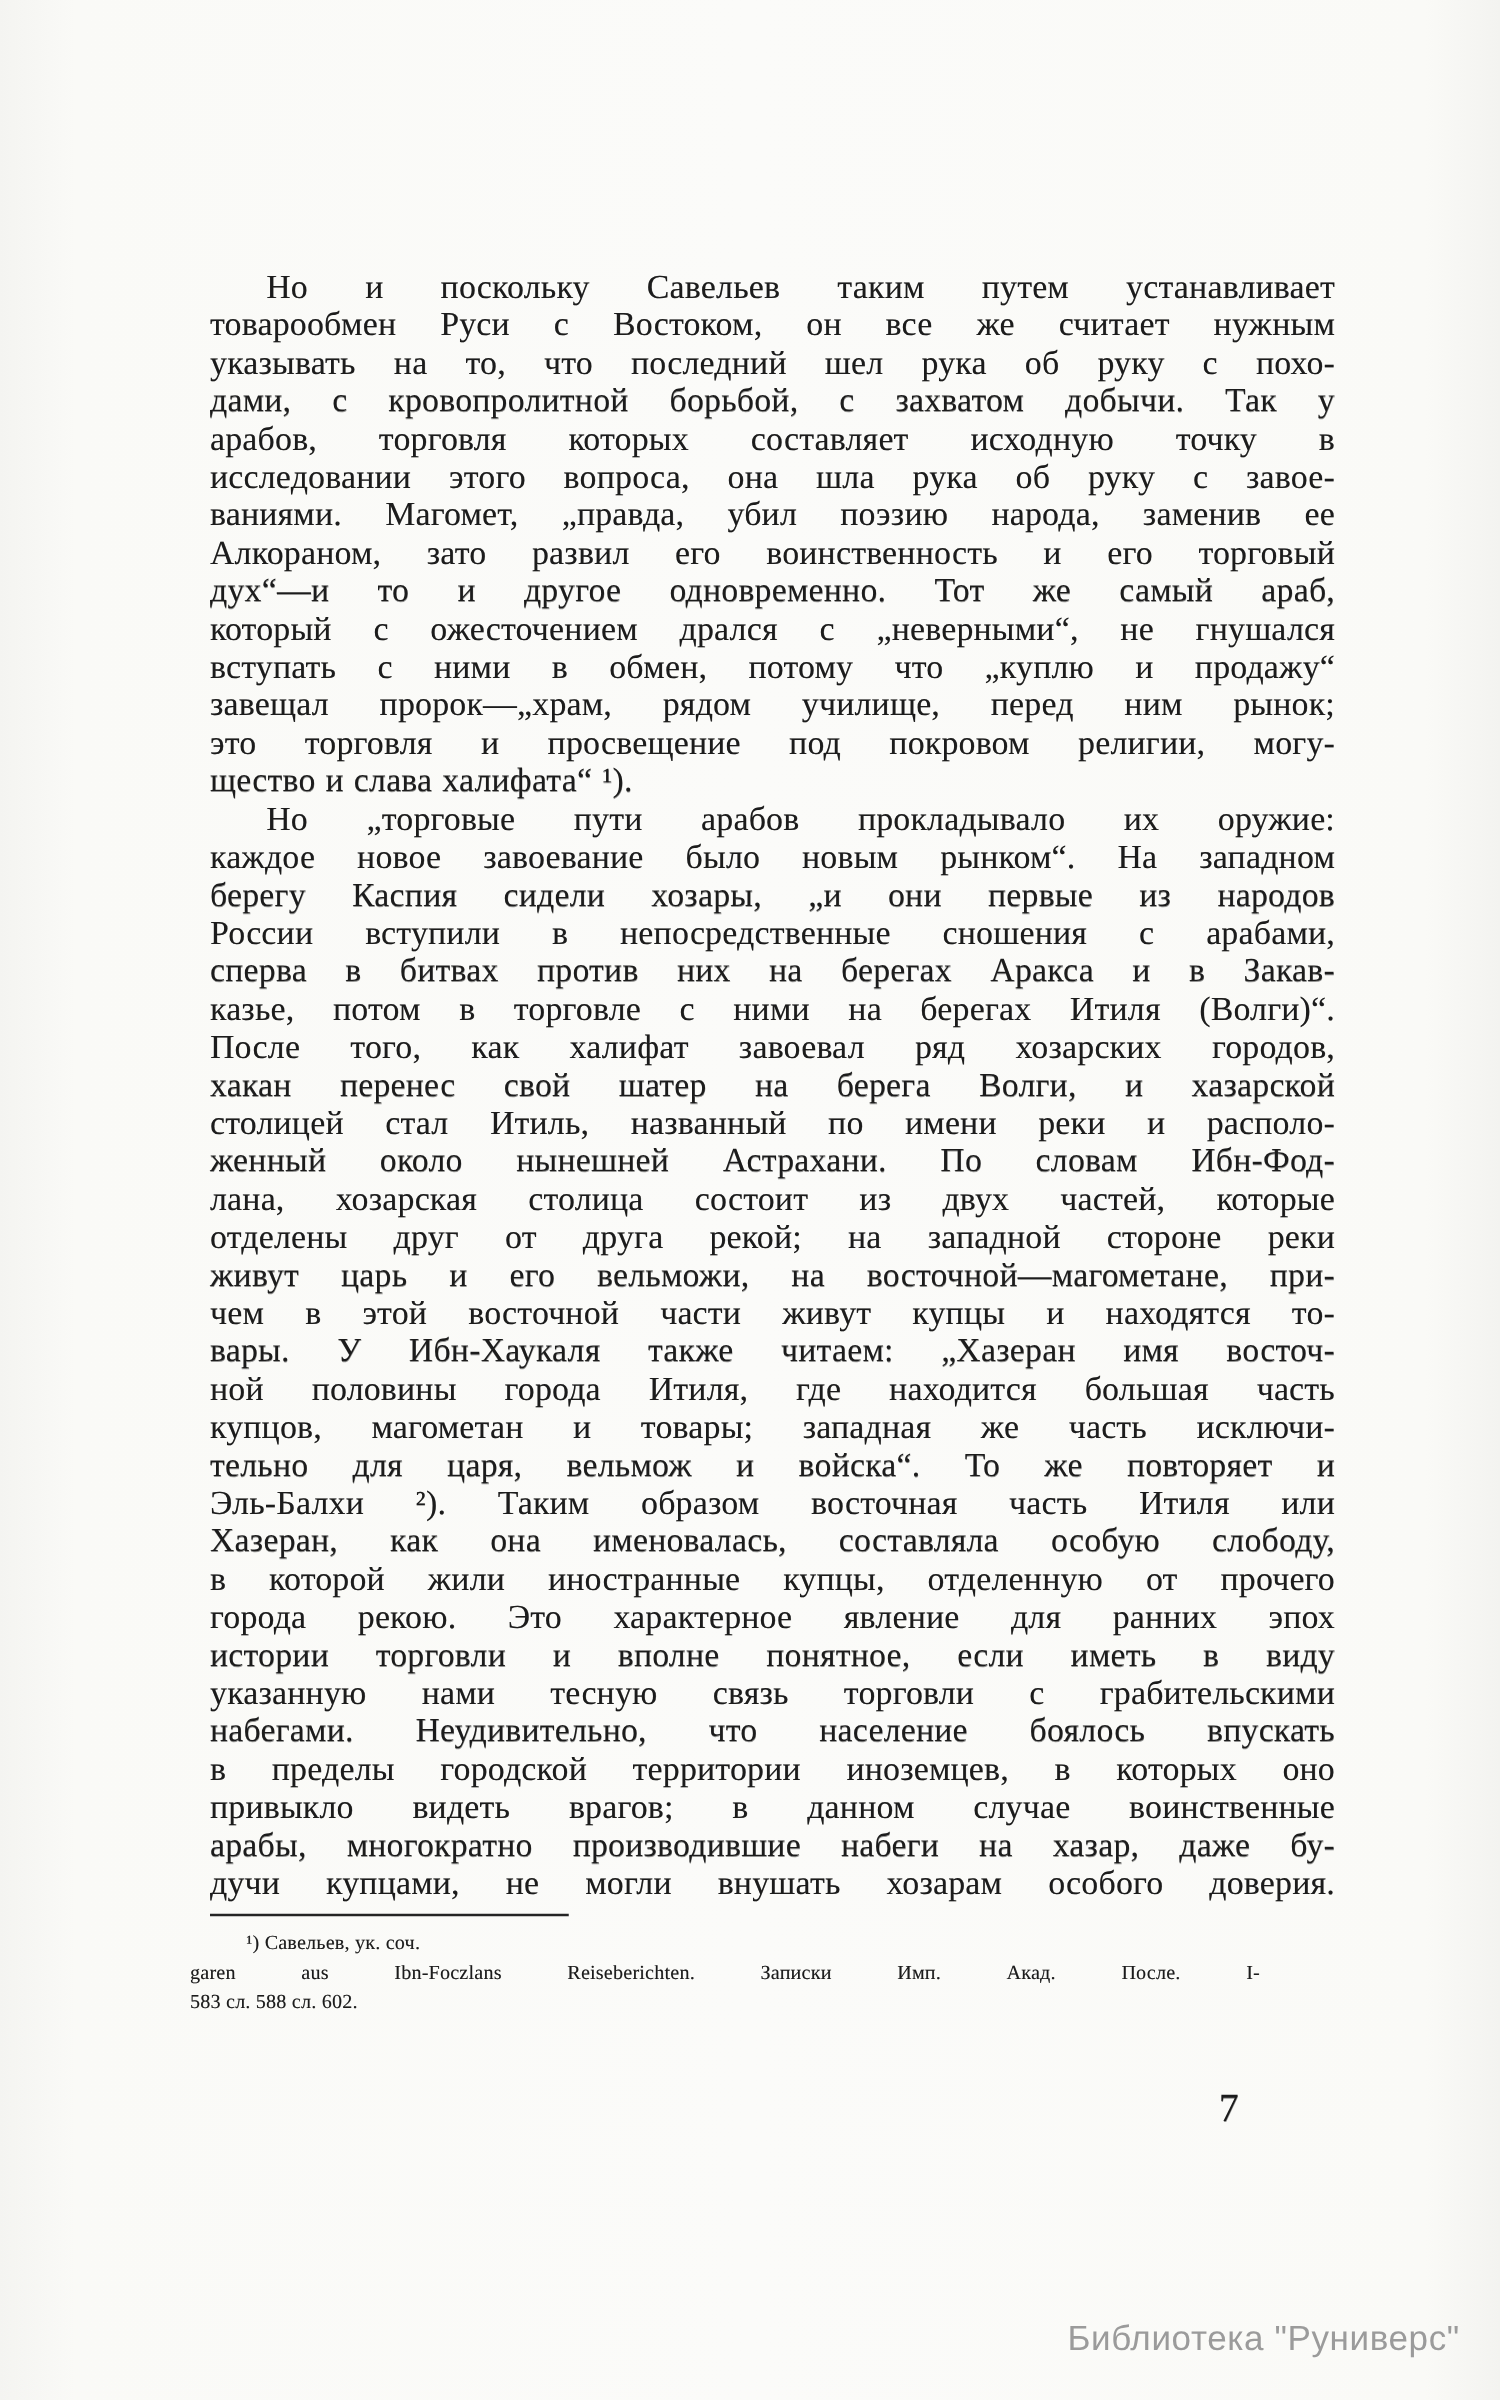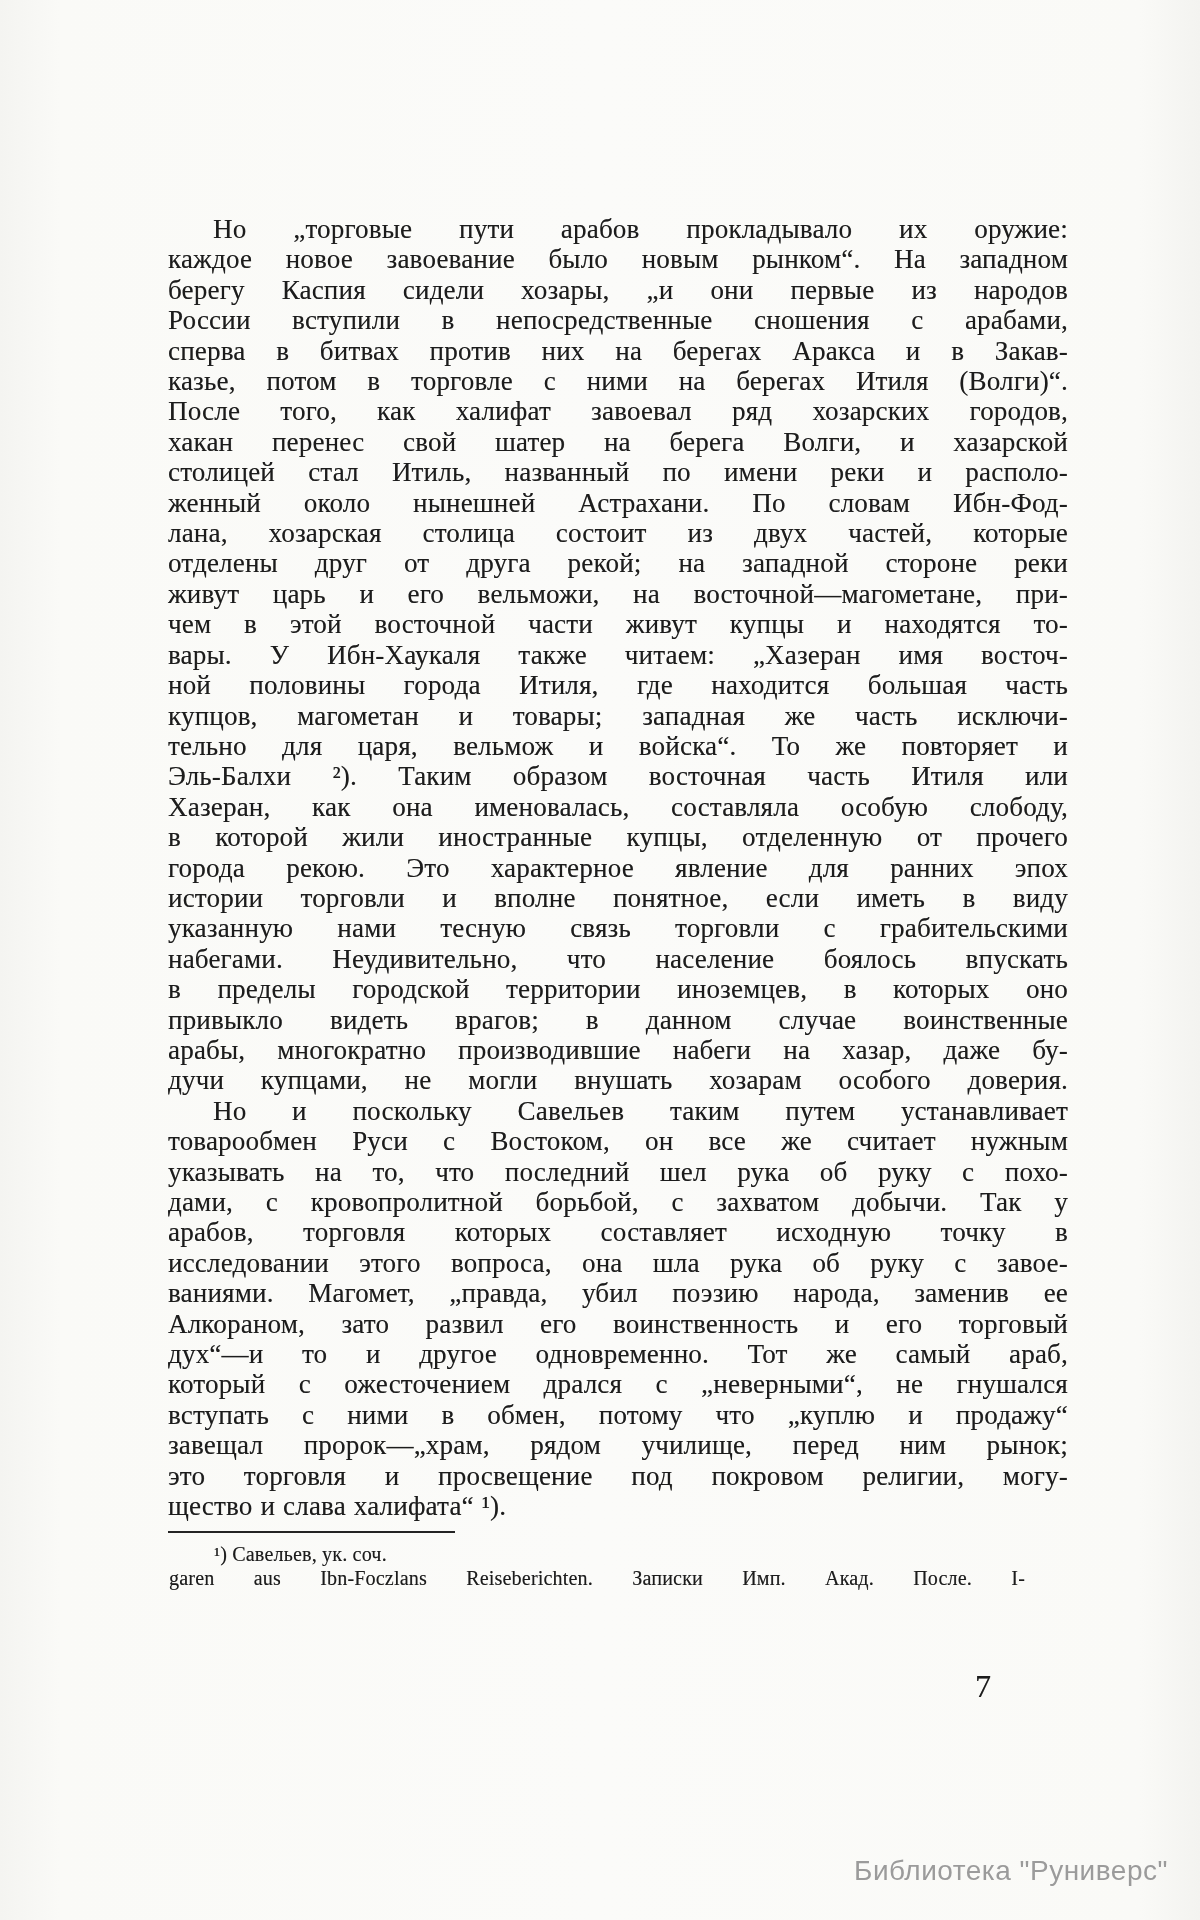--- a/index.html
+++ b/index.html
@@ -31,22 +31,22 @@
   .tline.indent { text-indent: 45px; }
   .tline.nojust { text-align-last: left; }
   .footnote-rule {
     position: absolute;
     left: 168px; top: 1531px;
     width: 287px; height: 2px;
     background: #242424;
   }
   .footnotes {
     position: absolute;
-    left: 169px; top: 1543px; width: 856px;
-    font-size: 20px;
+    left: 152px; top: 1543px; width: 856px;
+    font-size: 16px;
     line-height: 23.5px;
     letter-spacing: 0.2px;
     text-shadow: 0.2px 0.2px 0.3px rgba(25,25,25,0.45);
   }
   .page-number {
     position: absolute;
     left: 975px; top: 1668px;
     font-size: 32px;
     color: #1b1b1b;
     text-shadow: 0.2px 0.2px 0.4px rgba(25,25,25,0.45);
@@ -59,20 +59,36 @@
     font-family: "Liberation Sans", "DejaVu Sans", sans-serif;
     letter-spacing: 0.5px;
   }
 </style>
 </head>
 <body>
 
 <div class="page">
 
   <div class="text-block">
+      <div>
+        <div class="tline indent">Но и поскольку Савельев таким путем устанавливает</div>
+        <div class="tline">товарообмен Руси с Востоком, он все же считает нужным</div>
+        <div class="tline">указывать на то, что последний шел рука об руку с похо-</div>
+        <div class="tline">дами, с кровопролитной борьбой, с захватом добычи. Так у</div>
+        <div class="tline">арабов, торговля которых составляет исходную точку в</div>
+        <div class="tline">исследовании этого вопроса, она шла рука об руку с завое-</div>
+        <div class="tline">ваниями. Магомет, „правда, убил поэзию народа, заменив ее</div>
+        <div class="tline">Алкораном, зато развил его воинственность и его торговый</div>
+        <div class="tline">дух“—и то и другое одновременно. Тот же самый араб,</div>
+        <div class="tline">который с ожесточением дрался с „неверными“, не гнушался</div>
+        <div class="tline">вступать с ними в обмен, потому что „куплю и продажу“</div>
+        <div class="tline">завещал пророк—„храм, рядом училище, перед ним рынок;</div>
+        <div class="tline">это торговля и просвещение под покровом религии, могу-</div>
+        <div class="tline nojust">щество и слава халифата“ ¹).</div>
+      </div>
       <div>
         <div class="tline indent">Но „торговые пути арабов прокладывало их оружие:</div>
         <div class="tline">каждое новое завоевание было новым рынком“. На западном</div>
         <div class="tline">берегу Каспия сидели хозары, „и они первые из народов</div>
         <div class="tline">России вступили в непосредственные сношения с арабами,</div>
         <div class="tline">сперва в битвах против них на берегах Аракса и в Закав-</div>
         <div class="tline">казье, потом в торговле с ними на берегах Итиля (Волги)“.</div>
         <div class="tline">После того, как халифат завоевал ряд хозарских городов,</div>
         <div class="tline">хакан перенес свой шатер на берега Волги, и хазарской</div>
         <div class="tline">столицей стал Итиль, названный по имени реки и располо-</div>
@@ -90,42 +106,27 @@
         <div class="tline">в которой жили иностранные купцы, отделенную от прочего</div>
         <div class="tline">города рекою. Это характерное явление для ранних эпох</div>
         <div class="tline">истории торговли и вполне понятное, если иметь в виду</div>
         <div class="tline">указанную нами тесную связь торговли с грабительскими</div>
         <div class="tline">набегами. Неудивительно, что население боялось впускать</div>
         <div class="tline">в пределы городской территории иноземцев, в которых оно</div>
         <div class="tline">привыкло видеть врагов; в данном случае воинственные</div>
         <div class="tline">арабы, многократно производившие набеги на хазар, даже бу-</div>
         <div class="tline">дучи купцами, не могли внушать хозарам особого доверия.</div>
       </div>
-      <div>
-        <div class="tline indent">Но и поскольку Савельев таким путем устанавливает</div>
-        <div class="tline">товарообмен Руси с Востоком, он все же считает нужным</div>
-        <div class="tline">указывать на то, что последний шел рука об руку с похо-</div>
-        <div class="tline">дами, с кровопролитной борьбой, с захватом добычи. Так у</div>
-        <div class="tline">арабов, торговля которых составляет исходную точку в</div>
-        <div class="tline">исследовании этого вопроса, она шла рука об руку с завое-</div>
-        <div class="tline">ваниями. Магомет, „правда, убил поэзию народа, заменив ее</div>
-        <div class="tline">Алкораном, зато развил его воинственность и его торговый</div>
-        <div class="tline">дух“—и то и другое одновременно. Тот же самый араб,</div>
-        <div class="tline">который с ожесточением дрался с „неверными“, не гнушался</div>
-        <div class="tline">вступать с ними в обмен, потому что „куплю и продажу“</div>
-        <div class="tline">завещал пророк—„храм, рядом училище, перед ним рынок;</div>
-        <div class="tline">это торговля и просвещение под покровом религии, могу-</div>
-        <div class="tline nojust">щество и слава халифата“ ¹).</div>
-      </div>
     </div>
 
   <div class="footnote-rule"></div>
 
   <div class="footnotes">
       <div class="tline indent nojust">¹) Савельев, ук. соч.</div>
       <div class="tline">garen aus Ibn-Foczlans Reiseberichten. Записки Имп. Акад. После. I-</div>
+      <div class="tline nojust">583 сл. 588 сл. 602.</div>
     </div>
 
   <div class="page-number">7</div>
 
   <div class="watermark">Библиотека "Руниверс"</div>
 
 </div>
 
 </body></html>

